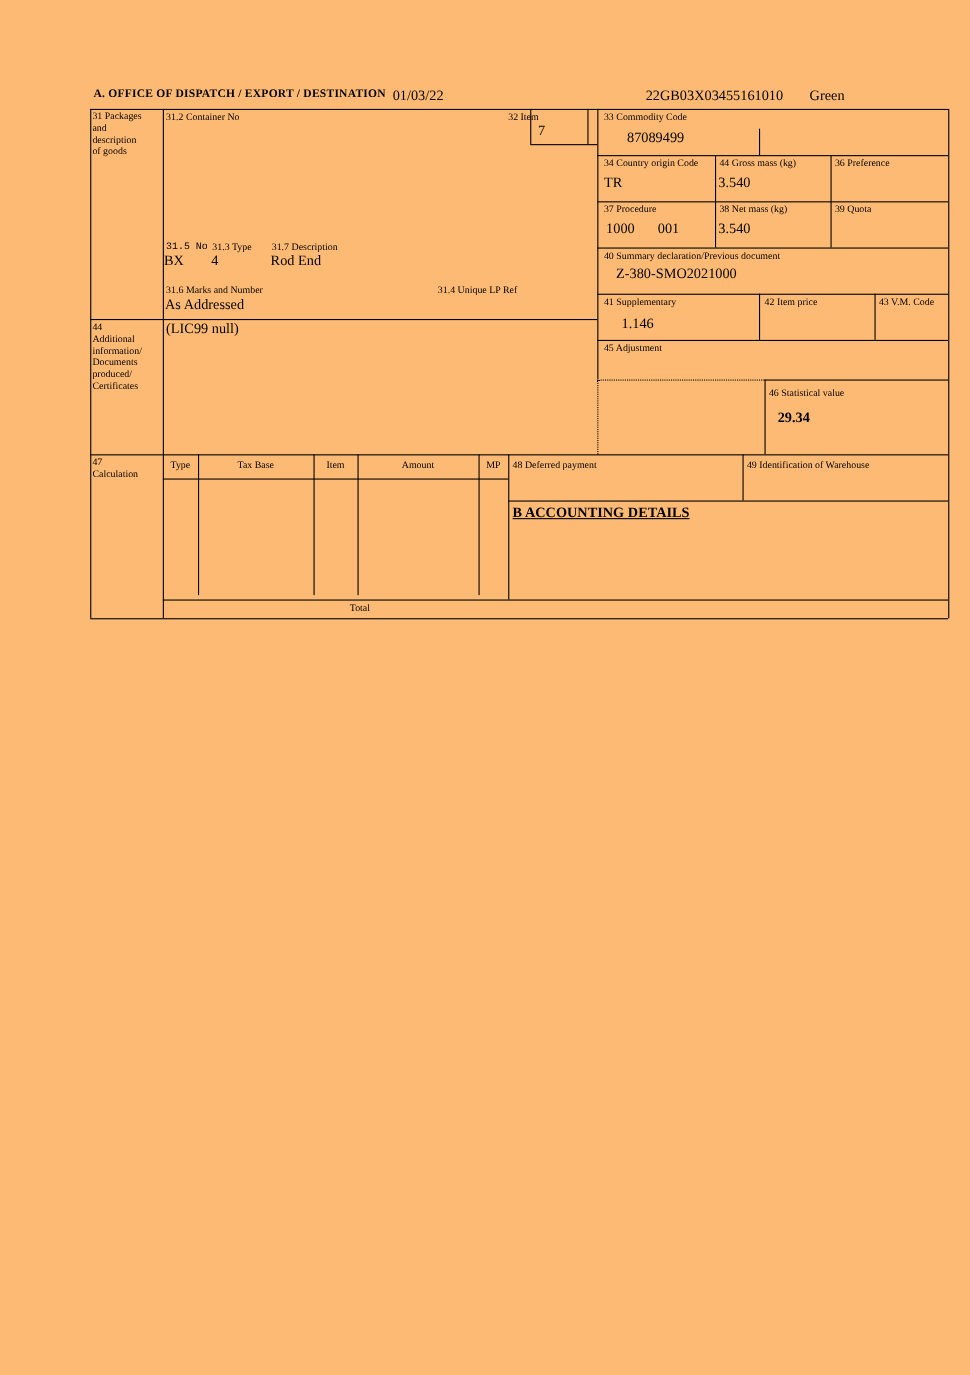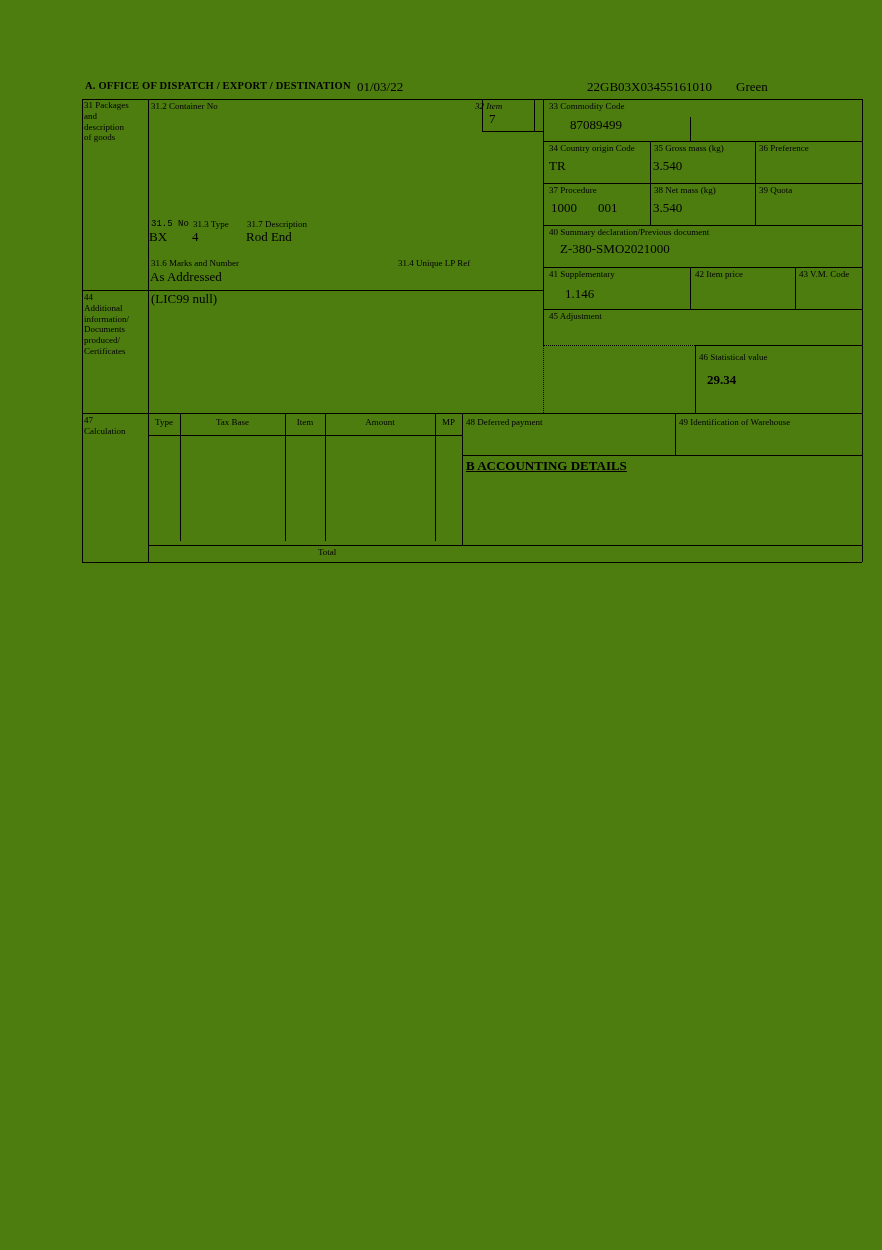--- a/index.html
+++ b/index.html
@@ -1,16 +1,16 @@
 <!DOCTYPE html>
 <html><head>
 <meta charset="utf-8">
 <style>
   html,body{margin:0;padding:0;background:#fff;}
-  .page{position:relative;width:882px;height:1250px;background:#4d7c0f;overflow:hidden;
+  .page{position:relative;width:882px;height:1250px;background:#fdba74;overflow:hidden;
         font-family:"Liberation Serif", serif;color:#000;}
   .hl{position:absolute;height:1px;background:#000;}
   .vl{position:absolute;width:1px;background:#000;}
   .hl-dot{position:absolute;height:0;border-top:1px dotted #000;background:none;}
   .vl-dot{position:absolute;width:0;border-left:1px dotted #000;background:none;}
   .lbl{position:absolute;font-size:9px;line-height:1.2;white-space:pre-line;}
   .val{position:absolute;font-size:13px;line-height:1.15;white-space:pre;}
   .hdr{position:absolute;font-size:13px;}
   .bold{font-weight:bold;}
   .ctr{text-align:center;}
@@ -63,24 +63,24 @@
   <div class="vl" style="left:462px;top:413px;height:132px;"></div>
   <div class="vl" style="left:675px;top:413px;height:42px;"></div>
   <div class="hl" style="left:462px;top:455px;width:400px;"></div>
   <div class="hl" style="left:148px;top:545px;width:714px;"></div>
 
   <div class="lbl" style="left:84px;top:100px;width:62px;">31 Packages
 and
 description
 of goods</div>
   <div class="lbl" style="left:151px;top:101px;">31.2 Container No</div>
-  <div class="lbl" style="left:475px;top:101px;font-style:italic;">32 Item</div>
+  <div class="lbl" style="left:462px;top:101px;">32 Item</div>
   <div class="lbl" style="left:549px;top:101px;">33 Commodity Code</div>
   <div class="lbl" style="left:549px;top:143px;">34 Country origin Code</div>
-  <div class="lbl" style="left:654px;top:143px;">35 Gross mass (kg)</div>
+  <div class="lbl" style="left:654px;top:143px;">44 Gross mass (kg)</div>
   <div class="lbl" style="left:759px;top:143px;">36 Preference</div>
   <div class="lbl" style="left:549px;top:185px;">37 Procedure</div>
   <div class="lbl" style="left:654px;top:185px;text-align:center;">38 Net mass (kg)</div>
   <div class="lbl" style="left:759px;top:185px;">39 Quota</div>
   <div class="lbl" style="left:151px;top:219px;font-family:Liberation Mono, monospace;">31.5 No</div>
   <div class="lbl" style="left:193px;top:219px;">31.3 Type</div>
   <div class="lbl" style="left:247px;top:219px;">31.7 Description</div>
   <div class="lbl" style="left:549px;top:227px;">40 Summary declaration/Previous document</div>
   <div class="lbl" style="left:151px;top:258px;">31.6 Marks and Number</div>
   <div class="lbl" style="left:398px;top:258px;">31.4 Unique LP Ref</div>

